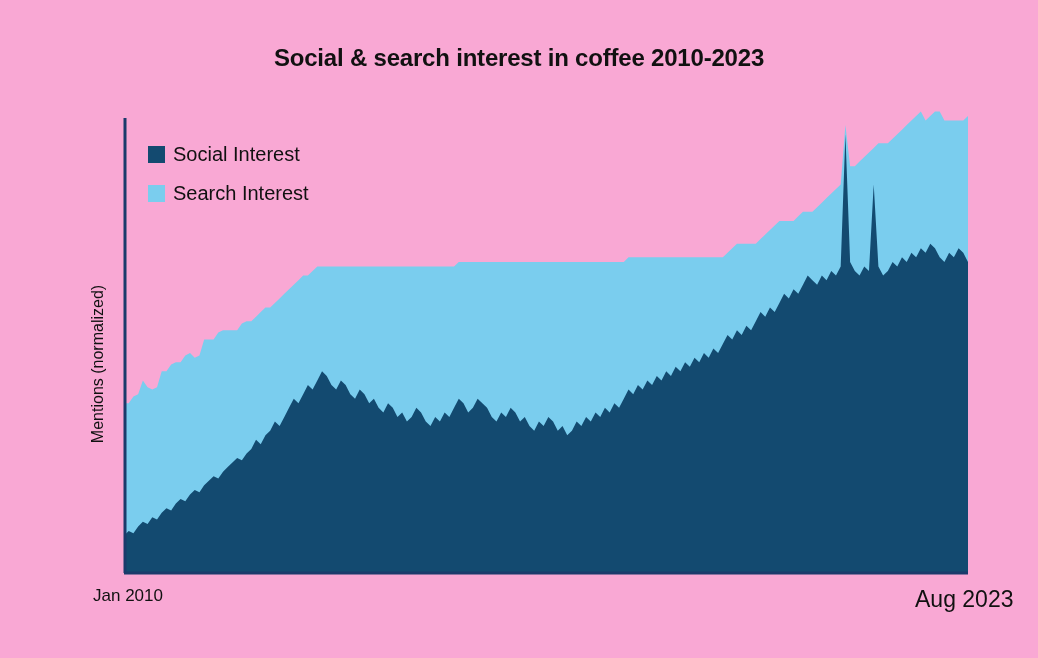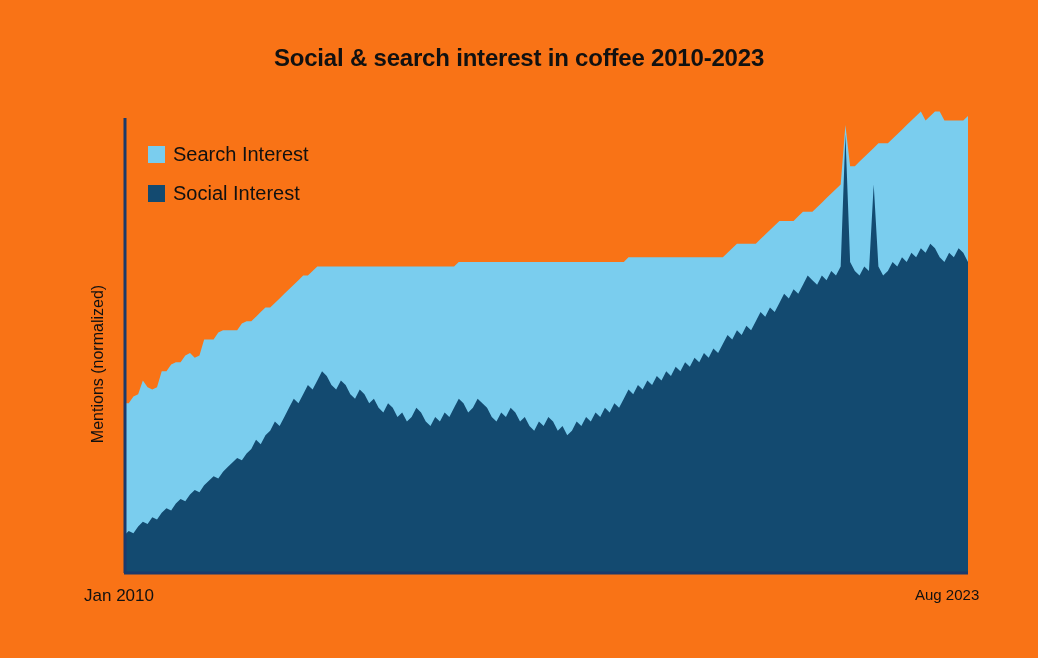--- a/index.html
+++ b/index.html
@@ -62,31 +62,31 @@
   }
   .ytick-holder {
     position: absolute;
     left: 60px;
     top: 116px;
     width: 52px;
     height: 456px;
   }
   #xtick-left {
     position: absolute;
-    left: 84px;
+    left: 93px;
     top: 586px;
     font-size: 17px;
     color: #111111;
     white-space: nowrap;
   }
   #xtick-right {
     position: absolute;
     left: 915px;
     top: 586px;
-    font-size: 15px;
+    font-size: 23px;
     color: #111111;
     white-space: nowrap;
   }
   #plot-svg {
     position: absolute;
     left: 0;
     top: 0;
   }
   #legend {
     position: absolute;
@@ -109,21 +109,21 @@
   .legend-label {
     font-size: 20px;
     color: #111111;
     white-space: nowrap;
     line-height: 1;
   }
 </style>
 </head>
 <body style="background: rgb(251, 186, 158);">
 
-<div id="page" style="background: #f97316;">
+<div id="page" style="background: #f9a8d4;">
 
   <div id="chart-title">Social &amp; search interest in coffee 2010-2023</div>
 
   <div id="ylabel">Mentions (normalized)</div>
 
 
   <div id="xtick-left">Jan 2010</div>
 
   <div id="xtick-right">Aug 2023</div>
 
@@ -131,22 +131,22 @@
     <g>
       <path id="area-search" d="M124.00 403.28 L128.72 403.28 L133.43 396.44 L138.15 394.16 L142.86 380.48 L147.58 387.32 L152.29 389.60 L157.01 387.32 L161.72 371.36 L166.44 371.36 L171.15 364.52 L175.87 362.24 L180.58 362.24 L185.30 355.40 L190.01 353.12 L194.73 357.68 L199.44 355.40 L204.16 339.44 L208.87 339.44 L213.59 339.44 L218.30 332.60 L223.02 330.32 L227.73 330.32 L232.45 330.32 L237.16 330.32 L241.88 323.48 L246.59 321.20 L251.31 321.20 L256.02 316.64 L260.74 312.08 L265.45 307.52 L270.17 307.52 L274.88 302.96 L279.60 298.40 L284.31 293.84 L289.03 289.28 L293.74 284.72 L298.46 280.16 L303.17 275.60 L307.89 275.60 L312.60 271.04 L317.32 266.48 L322.03 266.48 L326.75 266.48 L331.46 266.48 L336.18 266.48 L340.89 266.48 L345.61 266.48 L350.32 266.48 L355.04 266.48 L359.75 266.48 L364.47 266.48 L369.18 266.48 L373.90 266.48 L378.61 266.48 L383.33 266.48 L388.04 266.48 L392.76 266.48 L397.47 266.48 L402.19 266.48 L406.91 266.48 L411.62 266.48 L416.34 266.48 L421.05 266.48 L425.77 266.48 L430.48 266.48 L435.20 266.48 L439.91 266.48 L444.63 266.48 L449.34 266.48 L454.06 266.48 L458.77 261.92 L463.49 261.92 L468.20 261.92 L472.92 261.92 L477.63 261.92 L482.35 261.92 L487.06 261.92 L491.78 261.92 L496.49 261.92 L501.21 261.92 L505.92 261.92 L510.64 261.92 L515.35 261.92 L520.07 261.92 L524.78 261.92 L529.50 261.92 L534.21 261.92 L538.93 261.92 L543.64 261.92 L548.36 261.92 L553.07 261.92 L557.79 261.92 L562.50 261.92 L567.22 261.92 L571.93 261.92 L576.65 261.92 L581.36 261.92 L586.08 261.92 L590.79 261.92 L595.51 261.92 L600.22 261.92 L604.94 261.92 L609.65 261.92 L614.37 261.92 L619.08 261.92 L623.80 261.92 L628.51 257.36 L633.23 257.36 L637.94 257.36 L642.66 257.36 L647.37 257.36 L652.09 257.36 L656.80 257.36 L661.52 257.36 L666.23 257.36 L670.95 257.36 L675.66 257.36 L680.38 257.36 L685.09 257.36 L689.81 257.36 L694.53 257.36 L699.24 257.36 L703.96 257.36 L708.67 257.36 L713.39 257.36 L718.10 257.36 L722.82 257.36 L727.53 252.80 L732.25 248.24 L736.96 243.68 L741.68 243.68 L746.39 243.68 L751.11 243.68 L755.82 243.68 L760.54 239.12 L765.25 234.56 L769.97 230.00 L774.68 225.44 L779.40 220.88 L784.11 220.88 L788.83 220.88 L793.54 220.88 L798.26 216.32 L802.97 211.76 L807.69 211.76 L812.40 211.76 L817.12 207.20 L821.83 202.64 L826.55 198.08 L831.26 193.52 L835.98 188.96 L840.69 184.40 L845.41 125.12 L850.12 166.16 L854.84 166.16 L859.55 161.60 L864.27 157.04 L868.98 152.48 L873.70 147.92 L878.41 143.36 L883.13 143.36 L887.84 143.36 L892.56 138.80 L897.27 134.24 L901.99 129.68 L906.70 125.12 L911.42 120.56 L916.13 116.00 L920.85 111.44 L925.56 120.56 L930.28 116.00 L934.99 111.44 L939.71 111.44 L944.42 120.56 L949.14 120.56 L953.85 120.56 L958.57 120.56 L963.28 120.56 L968.00 116.00 L968.00 572.00 L963.28 572.00 L958.57 572.00 L953.85 572.00 L949.14 572.00 L944.42 572.00 L939.71 572.00 L934.99 572.00 L930.28 572.00 L925.56 572.00 L920.85 572.00 L916.13 572.00 L911.42 572.00 L906.70 572.00 L901.99 572.00 L897.27 572.00 L892.56 572.00 L887.84 572.00 L883.13 572.00 L878.41 572.00 L873.70 572.00 L868.98 572.00 L864.27 572.00 L859.55 572.00 L854.84 572.00 L850.12 572.00 L845.41 572.00 L840.69 572.00 L835.98 572.00 L831.26 572.00 L826.55 572.00 L821.83 572.00 L817.12 572.00 L812.40 572.00 L807.69 572.00 L802.97 572.00 L798.26 572.00 L793.54 572.00 L788.83 572.00 L784.11 572.00 L779.40 572.00 L774.68 572.00 L769.97 572.00 L765.25 572.00 L760.54 572.00 L755.82 572.00 L751.11 572.00 L746.39 572.00 L741.68 572.00 L736.96 572.00 L732.25 572.00 L727.53 572.00 L722.82 572.00 L718.10 572.00 L713.39 572.00 L708.67 572.00 L703.96 572.00 L699.24 572.00 L694.53 572.00 L689.81 572.00 L685.09 572.00 L680.38 572.00 L675.66 572.00 L670.95 572.00 L666.23 572.00 L661.52 572.00 L656.80 572.00 L652.09 572.00 L647.37 572.00 L642.66 572.00 L637.94 572.00 L633.23 572.00 L628.51 572.00 L623.80 572.00 L619.08 572.00 L614.37 572.00 L609.65 572.00 L604.94 572.00 L600.22 572.00 L595.51 572.00 L590.79 572.00 L586.08 572.00 L581.36 572.00 L576.65 572.00 L571.93 572.00 L567.22 572.00 L562.50 572.00 L557.79 572.00 L553.07 572.00 L548.36 572.00 L543.64 572.00 L538.93 572.00 L534.21 572.00 L529.50 572.00 L524.78 572.00 L520.07 572.00 L515.35 572.00 L510.64 572.00 L505.92 572.00 L501.21 572.00 L496.49 572.00 L491.78 572.00 L487.06 572.00 L482.35 572.00 L477.63 572.00 L472.92 572.00 L468.20 572.00 L463.49 572.00 L458.77 572.00 L454.06 572.00 L449.34 572.00 L444.63 572.00 L439.91 572.00 L435.20 572.00 L430.48 572.00 L425.77 572.00 L421.05 572.00 L416.34 572.00 L411.62 572.00 L406.91 572.00 L402.19 572.00 L397.47 572.00 L392.76 572.00 L388.04 572.00 L383.33 572.00 L378.61 572.00 L373.90 572.00 L369.18 572.00 L364.47 572.00 L359.75 572.00 L355.04 572.00 L350.32 572.00 L345.61 572.00 L340.89 572.00 L336.18 572.00 L331.46 572.00 L326.75 572.00 L322.03 572.00 L317.32 572.00 L312.60 572.00 L307.89 572.00 L303.17 572.00 L298.46 572.00 L293.74 572.00 L289.03 572.00 L284.31 572.00 L279.60 572.00 L274.88 572.00 L270.17 572.00 L265.45 572.00 L260.74 572.00 L256.02 572.00 L251.31 572.00 L246.59 572.00 L241.88 572.00 L237.16 572.00 L232.45 572.00 L227.73 572.00 L223.02 572.00 L218.30 572.00 L213.59 572.00 L208.87 572.00 L204.16 572.00 L199.44 572.00 L194.73 572.00 L190.01 572.00 L185.30 572.00 L180.58 572.00 L175.87 572.00 L171.15 572.00 L166.44 572.00 L161.72 572.00 L157.01 572.00 L152.29 572.00 L147.58 572.00 L142.86 572.00 L138.15 572.00 L133.43 572.00 L128.72 572.00 L124.00 572.00 Z" fill="#7acdee"></path>
       <path id="area-social" d="M124.00 535.52 L128.72 530.96 L133.43 533.24 L138.15 526.40 L142.86 521.84 L147.58 524.12 L152.29 517.28 L157.01 519.56 L161.72 512.72 L166.44 508.16 L171.15 510.44 L175.87 503.60 L180.58 499.04 L185.30 501.32 L190.01 494.48 L194.73 489.92 L199.44 492.20 L204.16 485.36 L208.87 480.80 L213.59 476.24 L218.30 478.52 L223.02 471.68 L227.73 467.12 L232.45 462.56 L237.16 458.00 L241.88 460.28 L246.59 453.44 L251.31 448.88 L256.02 439.76 L260.74 444.32 L265.45 435.20 L270.17 430.64 L274.88 421.52 L279.60 426.08 L284.31 416.96 L289.03 407.84 L293.74 398.72 L298.46 403.28 L303.17 394.16 L307.89 385.04 L312.60 389.60 L317.32 380.48 L322.03 371.36 L326.75 375.92 L331.46 385.04 L336.18 389.60 L340.89 380.48 L345.61 385.04 L350.32 394.16 L355.04 398.72 L359.75 389.60 L364.47 394.16 L369.18 403.28 L373.90 398.72 L378.61 407.84 L383.33 412.40 L388.04 403.28 L392.76 407.84 L397.47 416.96 L402.19 412.40 L406.91 421.52 L411.62 416.96 L416.34 407.84 L421.05 412.40 L425.77 421.52 L430.48 426.08 L435.20 416.96 L439.91 421.52 L444.63 412.40 L449.34 416.96 L454.06 407.84 L458.77 398.72 L463.49 403.28 L468.20 412.40 L472.92 407.84 L477.63 398.72 L482.35 403.28 L487.06 407.84 L491.78 416.96 L496.49 421.52 L501.21 412.40 L505.92 416.96 L510.64 407.84 L515.35 412.40 L520.07 421.52 L524.78 416.96 L529.50 426.08 L534.21 430.64 L538.93 421.52 L543.64 426.08 L548.36 416.96 L553.07 421.52 L557.79 430.64 L562.50 426.08 L567.22 435.20 L571.93 430.64 L576.65 421.52 L581.36 426.08 L586.08 416.96 L590.79 421.52 L595.51 412.40 L600.22 416.96 L604.94 407.84 L609.65 412.40 L614.37 403.28 L619.08 407.84 L623.80 398.72 L628.51 389.60 L633.23 394.16 L637.94 385.04 L642.66 389.60 L647.37 380.48 L652.09 385.04 L656.80 375.92 L661.52 380.48 L666.23 371.36 L670.95 375.92 L675.66 366.80 L680.38 371.36 L685.09 362.24 L689.81 366.80 L694.53 357.68 L699.24 362.24 L703.96 353.12 L708.67 357.68 L713.39 348.56 L718.10 353.12 L722.82 344.00 L727.53 334.88 L732.25 339.44 L736.96 330.32 L741.68 334.88 L746.39 325.76 L751.11 330.32 L755.82 321.20 L760.54 312.08 L765.25 316.64 L769.97 307.52 L774.68 312.08 L779.40 302.96 L784.11 293.84 L788.83 298.40 L793.54 289.28 L798.26 293.84 L802.97 284.72 L807.69 275.60 L812.40 280.16 L817.12 284.72 L821.83 275.60 L826.55 280.16 L831.26 271.04 L835.98 275.60 L840.69 266.48 L845.41 134.24 L850.12 261.92 L854.84 271.04 L859.55 275.60 L864.27 266.48 L868.98 271.04 L873.70 184.40 L878.41 266.48 L883.13 275.60 L887.84 271.04 L892.56 261.92 L897.27 266.48 L901.99 257.36 L906.70 261.92 L911.42 252.80 L916.13 257.36 L920.85 248.24 L925.56 252.80 L930.28 243.68 L934.99 248.24 L939.71 257.36 L944.42 261.92 L949.14 252.80 L953.85 257.36 L958.57 248.24 L963.28 252.80 L968.00 261.92 L968.00 572.00 L963.28 572.00 L958.57 572.00 L953.85 572.00 L949.14 572.00 L944.42 572.00 L939.71 572.00 L934.99 572.00 L930.28 572.00 L925.56 572.00 L920.85 572.00 L916.13 572.00 L911.42 572.00 L906.70 572.00 L901.99 572.00 L897.27 572.00 L892.56 572.00 L887.84 572.00 L883.13 572.00 L878.41 572.00 L873.70 572.00 L868.98 572.00 L864.27 572.00 L859.55 572.00 L854.84 572.00 L850.12 572.00 L845.41 572.00 L840.69 572.00 L835.98 572.00 L831.26 572.00 L826.55 572.00 L821.83 572.00 L817.12 572.00 L812.40 572.00 L807.69 572.00 L802.97 572.00 L798.26 572.00 L793.54 572.00 L788.83 572.00 L784.11 572.00 L779.40 572.00 L774.68 572.00 L769.97 572.00 L765.25 572.00 L760.54 572.00 L755.82 572.00 L751.11 572.00 L746.39 572.00 L741.68 572.00 L736.96 572.00 L732.25 572.00 L727.53 572.00 L722.82 572.00 L718.10 572.00 L713.39 572.00 L708.67 572.00 L703.96 572.00 L699.24 572.00 L694.53 572.00 L689.81 572.00 L685.09 572.00 L680.38 572.00 L675.66 572.00 L670.95 572.00 L666.23 572.00 L661.52 572.00 L656.80 572.00 L652.09 572.00 L647.37 572.00 L642.66 572.00 L637.94 572.00 L633.23 572.00 L628.51 572.00 L623.80 572.00 L619.08 572.00 L614.37 572.00 L609.65 572.00 L604.94 572.00 L600.22 572.00 L595.51 572.00 L590.79 572.00 L586.08 572.00 L581.36 572.00 L576.65 572.00 L571.93 572.00 L567.22 572.00 L562.50 572.00 L557.79 572.00 L553.07 572.00 L548.36 572.00 L543.64 572.00 L538.93 572.00 L534.21 572.00 L529.50 572.00 L524.78 572.00 L520.07 572.00 L515.35 572.00 L510.64 572.00 L505.92 572.00 L501.21 572.00 L496.49 572.00 L491.78 572.00 L487.06 572.00 L482.35 572.00 L477.63 572.00 L472.92 572.00 L468.20 572.00 L463.49 572.00 L458.77 572.00 L454.06 572.00 L449.34 572.00 L444.63 572.00 L439.91 572.00 L435.20 572.00 L430.48 572.00 L425.77 572.00 L421.05 572.00 L416.34 572.00 L411.62 572.00 L406.91 572.00 L402.19 572.00 L397.47 572.00 L392.76 572.00 L388.04 572.00 L383.33 572.00 L378.61 572.00 L373.90 572.00 L369.18 572.00 L364.47 572.00 L359.75 572.00 L355.04 572.00 L350.32 572.00 L345.61 572.00 L340.89 572.00 L336.18 572.00 L331.46 572.00 L326.75 572.00 L322.03 572.00 L317.32 572.00 L312.60 572.00 L307.89 572.00 L303.17 572.00 L298.46 572.00 L293.74 572.00 L289.03 572.00 L284.31 572.00 L279.60 572.00 L274.88 572.00 L270.17 572.00 L265.45 572.00 L260.74 572.00 L256.02 572.00 L251.31 572.00 L246.59 572.00 L241.88 572.00 L237.16 572.00 L232.45 572.00 L227.73 572.00 L223.02 572.00 L218.30 572.00 L213.59 572.00 L208.87 572.00 L204.16 572.00 L199.44 572.00 L194.73 572.00 L190.01 572.00 L185.30 572.00 L180.58 572.00 L175.87 572.00 L171.15 572.00 L166.44 572.00 L161.72 572.00 L157.01 572.00 L152.29 572.00 L147.58 572.00 L142.86 572.00 L138.15 572.00 L133.43 572.00 L128.72 572.00 L124.00 572.00 Z" fill="#134a70"></path>
     </g>
     <line id="axis-y" x1="125" y1="118" x2="125" y2="573" stroke="#1b3a6b" stroke-width="3"></line>
     <line id="axis-x" x1="124" y1="573" x2="968" y2="573" stroke="#1b3a6b" stroke-width="3"></line>
   </svg>
 
   <div id="legend">
     <div class="legend-row">
+      <span class="legend-swatch" id="sw-social" style="background: rgb(19, 74, 112);"></span>
+      <span class="legend-label">Social Interest</span>
+    </div>
+    <div class="legend-row">
       <span class="legend-swatch" id="sw-search" style="background: rgb(122, 205, 238);"></span>
       <span class="legend-label">Search Interest</span>
-    </div>
-    <div class="legend-row">
-      <span class="legend-swatch" id="sw-social" style="background: rgb(19, 74, 112);"></span>
-      <span class="legend-label">Social Interest</span>
     </div>
   </div>
 
 </div>
 
 </body></html>

